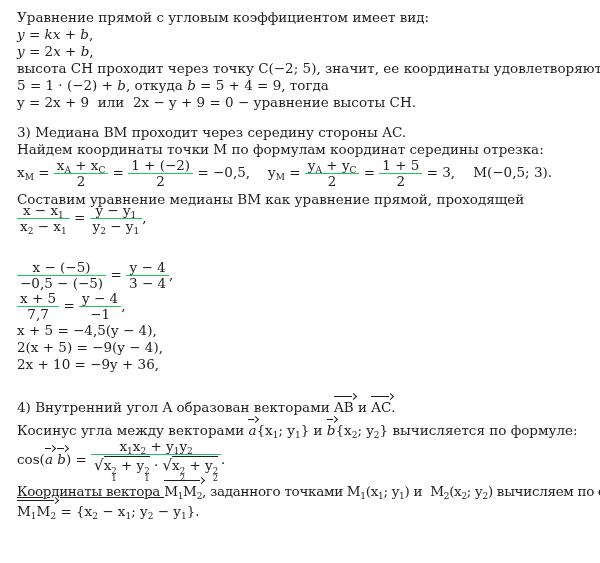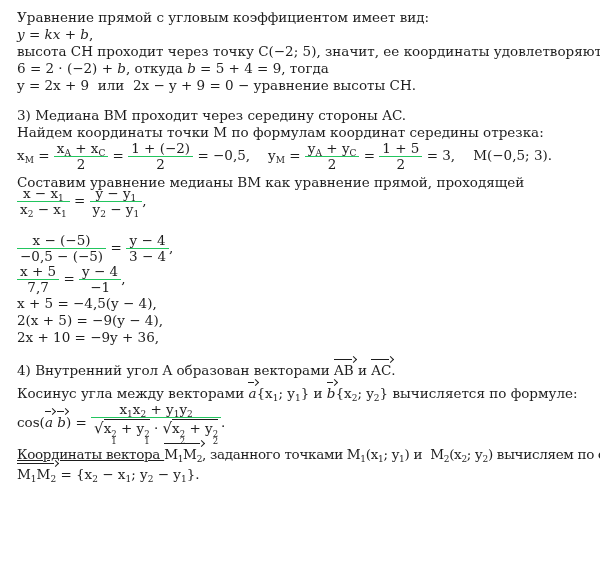--- a/index.html
+++ b/index.html
@@ -29,36 +29,37 @@
   
   .rsign { font-size: 15px; }
   .sqr { border-top: 1px solid #1d1d1d; }
   
   .ss { display: inline-flex; flex-direction: column; font-size: 8.5px; line-height: 7px;
     vertical-align: -3.5px; text-align: left; }
   .gap18 { display: inline-block; width: 18px; }
   
   .mt13 { margin-top: 13px; }
   .mt-5 { margin-top: -5px; }
-  .mt10 { margin-top: 16px; }
+  .mt10 { margin-top: 26px; }
   .mt16 { margin-top: 0; }
   .mt6 { margin-top: 6px; }
   .mt1 { margin-top: 1px; }
   .mt3 { margin-top: 3px; }
   .mb2 { margin-bottom: 2px; }
 </style>
 </head>
 <body>
 
 <div class="doc">
 
   <div class="ln">Уравнение прямой с угловым коэффициентом имеет вид:</div>
   <div class="ln"><i>y</i><span> = </span><i>kx</i><span> + </span><i>b</i><span>,</span></div>
+  <div class="ln"><i>y</i><span> = 2</span><i>x</i><span> + </span><i>b</i><span>,</span></div>
   <div class="ln">высота CH проходит через точку C(−2; 5), значит, ее координаты удовлетворяют уравнению пря</div>
-  <div class="ln"><span>6 = 2 · (−2) + </span><i>b</i><span>, откуда </span><i>b</i><span> = 5 + 4 = 9, тогда</span></div>
+  <div class="ln"><span>5 = 1 · (−2) + </span><i>b</i><span>, откуда </span><i>b</i><span> = 5 + 4 = 9, тогда</span></div>
   <div class="ln">y = 2x + 9  или  2x − y + 9 = 0 − уравнение высоты CH.</div>
 
   <div class="ln mt13">3) Медиана BM проходит через середину стороны AC.</div>
   <div class="ln">Найдем координаты точки M по формулам координат середины отрезка:</div>
 
   <div class="eq mb2"><span>x</span><sub>M</sub><span> = </span><span class="frac"><span class="num"><span>x</span><sub>A</sub><span> + x</span><sub>C</sub></span><span class="den">2</span></span><span> = </span><span class="frac"><span class="num">1 + (−2)</span><span class="den">2</span></span><span> = −0,5,</span><span class="gap18"></span><span>y</span><sub>M</sub><span> = </span><span class="frac"><span class="num"><span>y</span><sub>A</sub><span> + y</span><sub>C</sub></span><span class="den">2</span></span><span> = </span><span class="frac"><span class="num">1 + 5</span><span class="den">2</span></span><span> = 3,</span><span class="gap18"></span><span>M(−0,5; 3).</span></div>
 
   <div class="ln">Составим уравнение медианы BM как уравнение прямой, проходящей</div>
 
   <div class="eq mt-5"><span class="frac"><span class="num"><span>x − x</span><sub>1</sub></span><span class="den"><span>x</span><sub>2</sub><span> − x</span><sub>1</sub></span></span><span> = </span><span class="frac"><span class="num"><span>y − y</span><sub>1</sub></span><span class="den"><span>y</span><sub>2</sub><span> − y</span><sub>1</sub></span></span><span>,</span></div>

